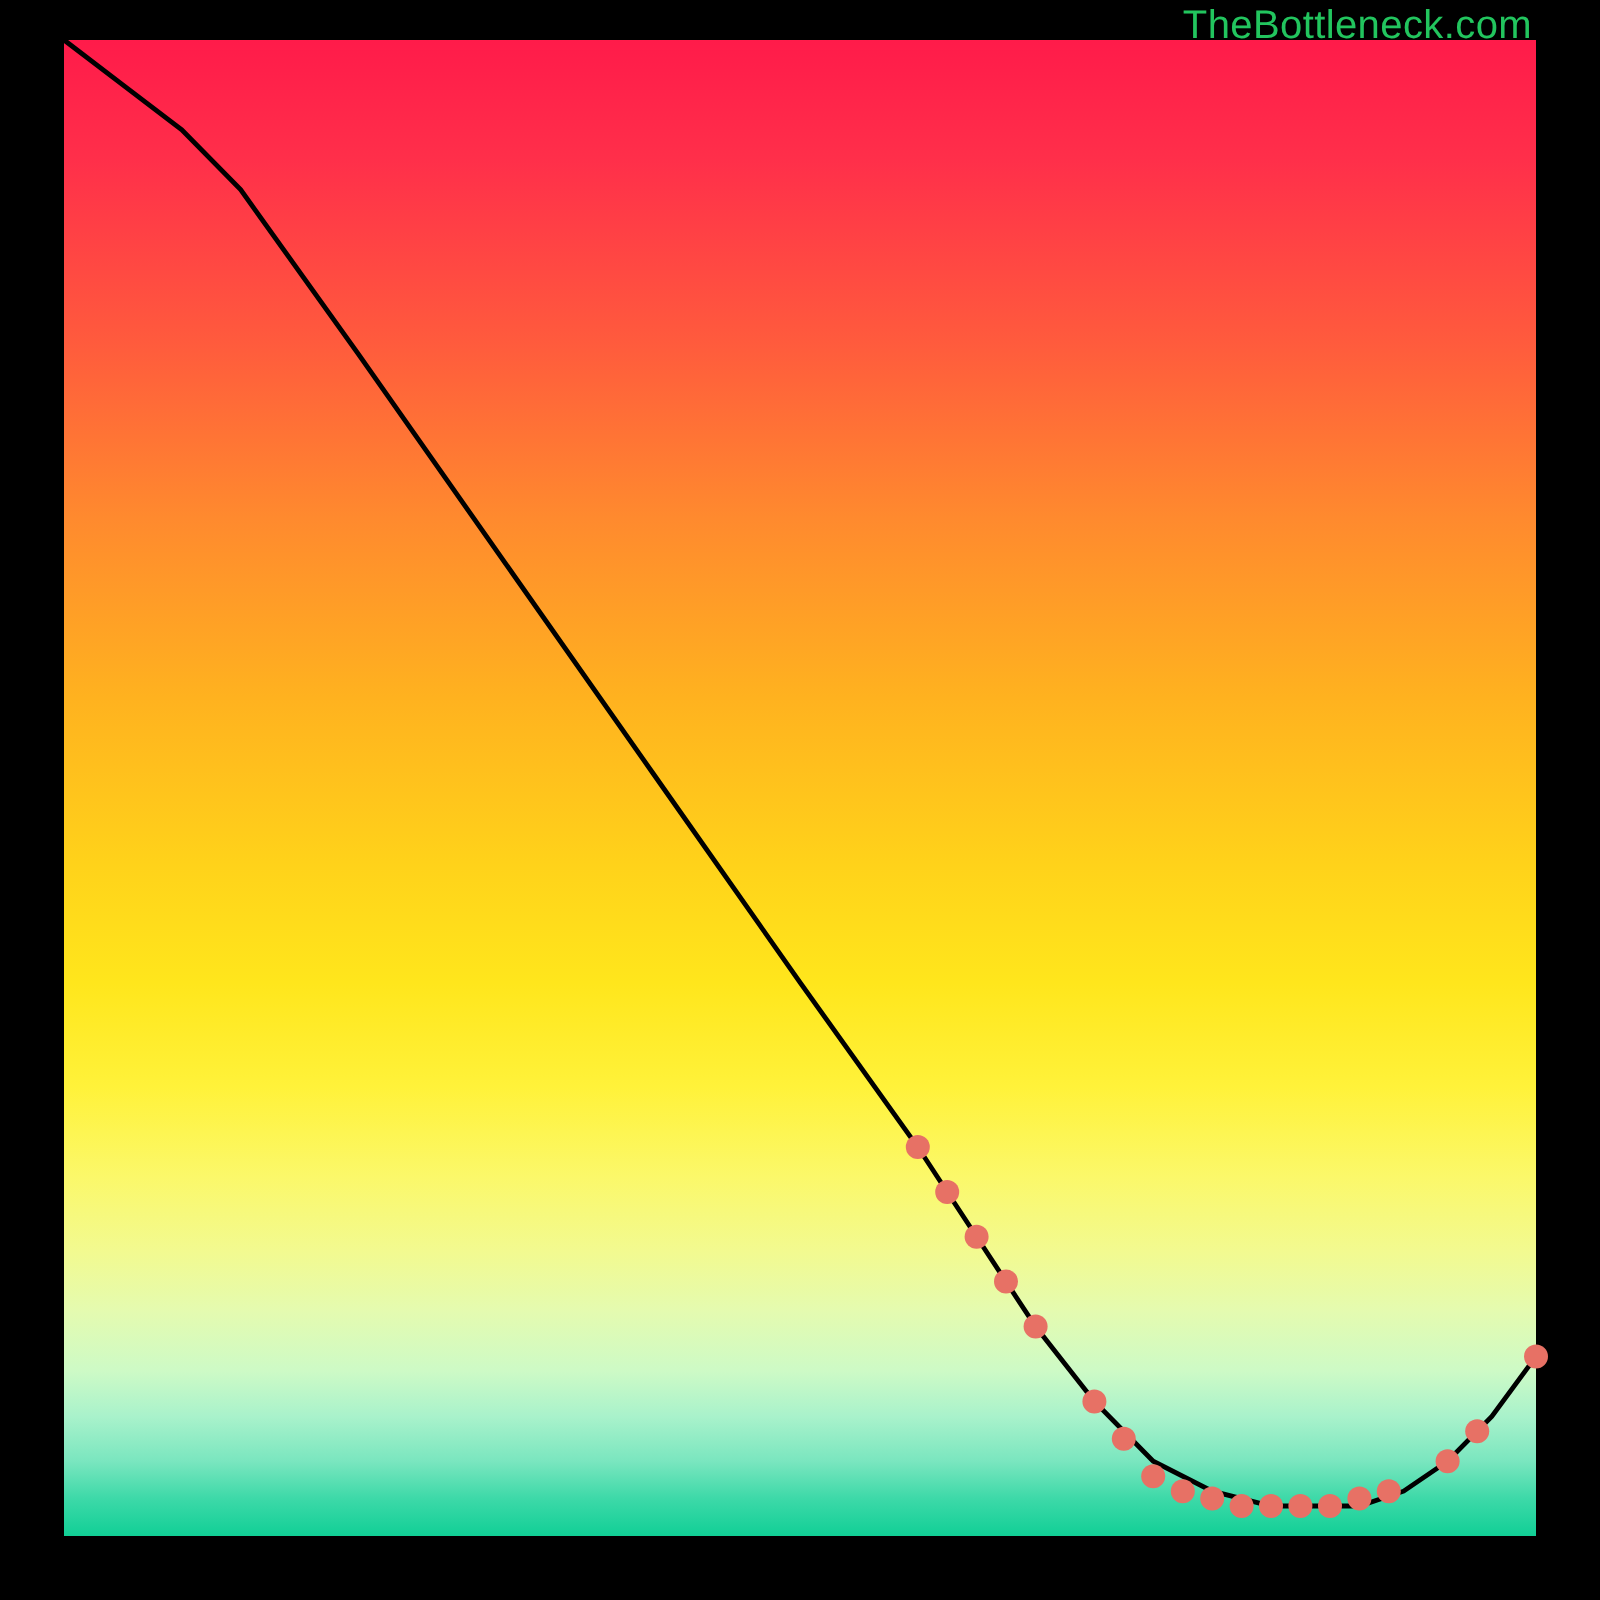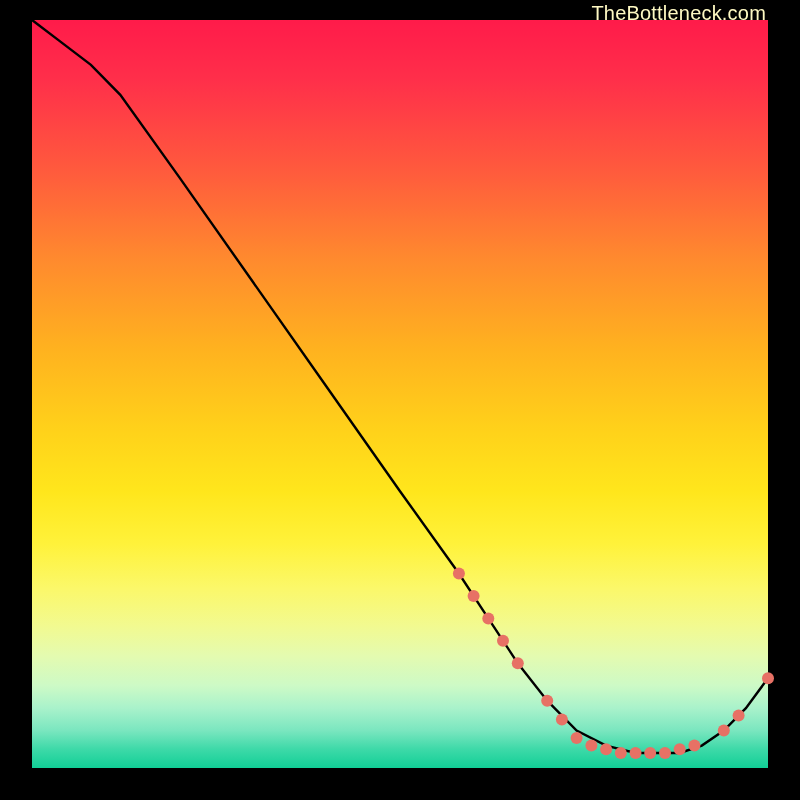--- a/index.html
+++ b/index.html
@@ -39,21 +39,21 @@
       #a9f2cb 92%,
       #7ae6bf 95%,
       #3dd9a8 97.5%,
       #11cf96 100%
     );
   }
   .watermark {
     position: absolute;
     top: 2px;
     right: 34px;
-    color: #fef9c3;
+    color: #22c55e;
     font-size: 20px;
     letter-spacing: 0.2px;
     user-select: none;
   }
   svg.curve {
     position: absolute;
     left: 0; top: 0;
     width: 736px;
     height: 748px;
     overflow: visible;

